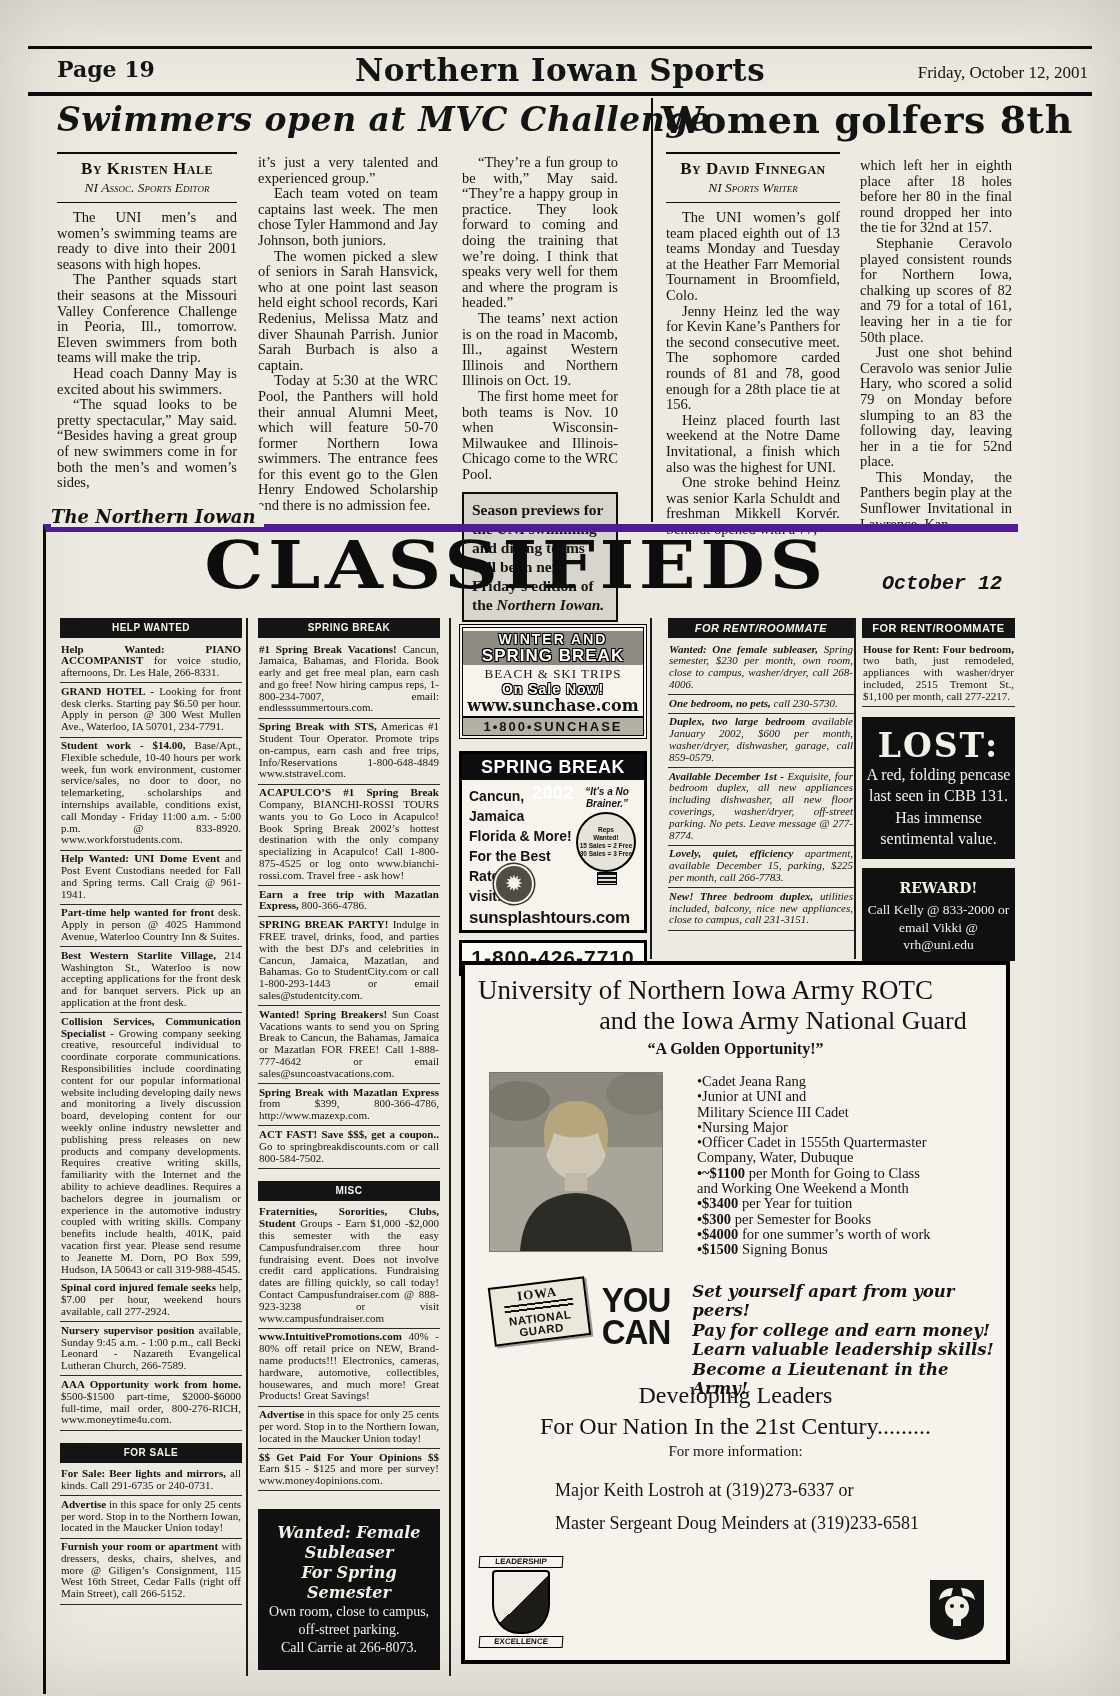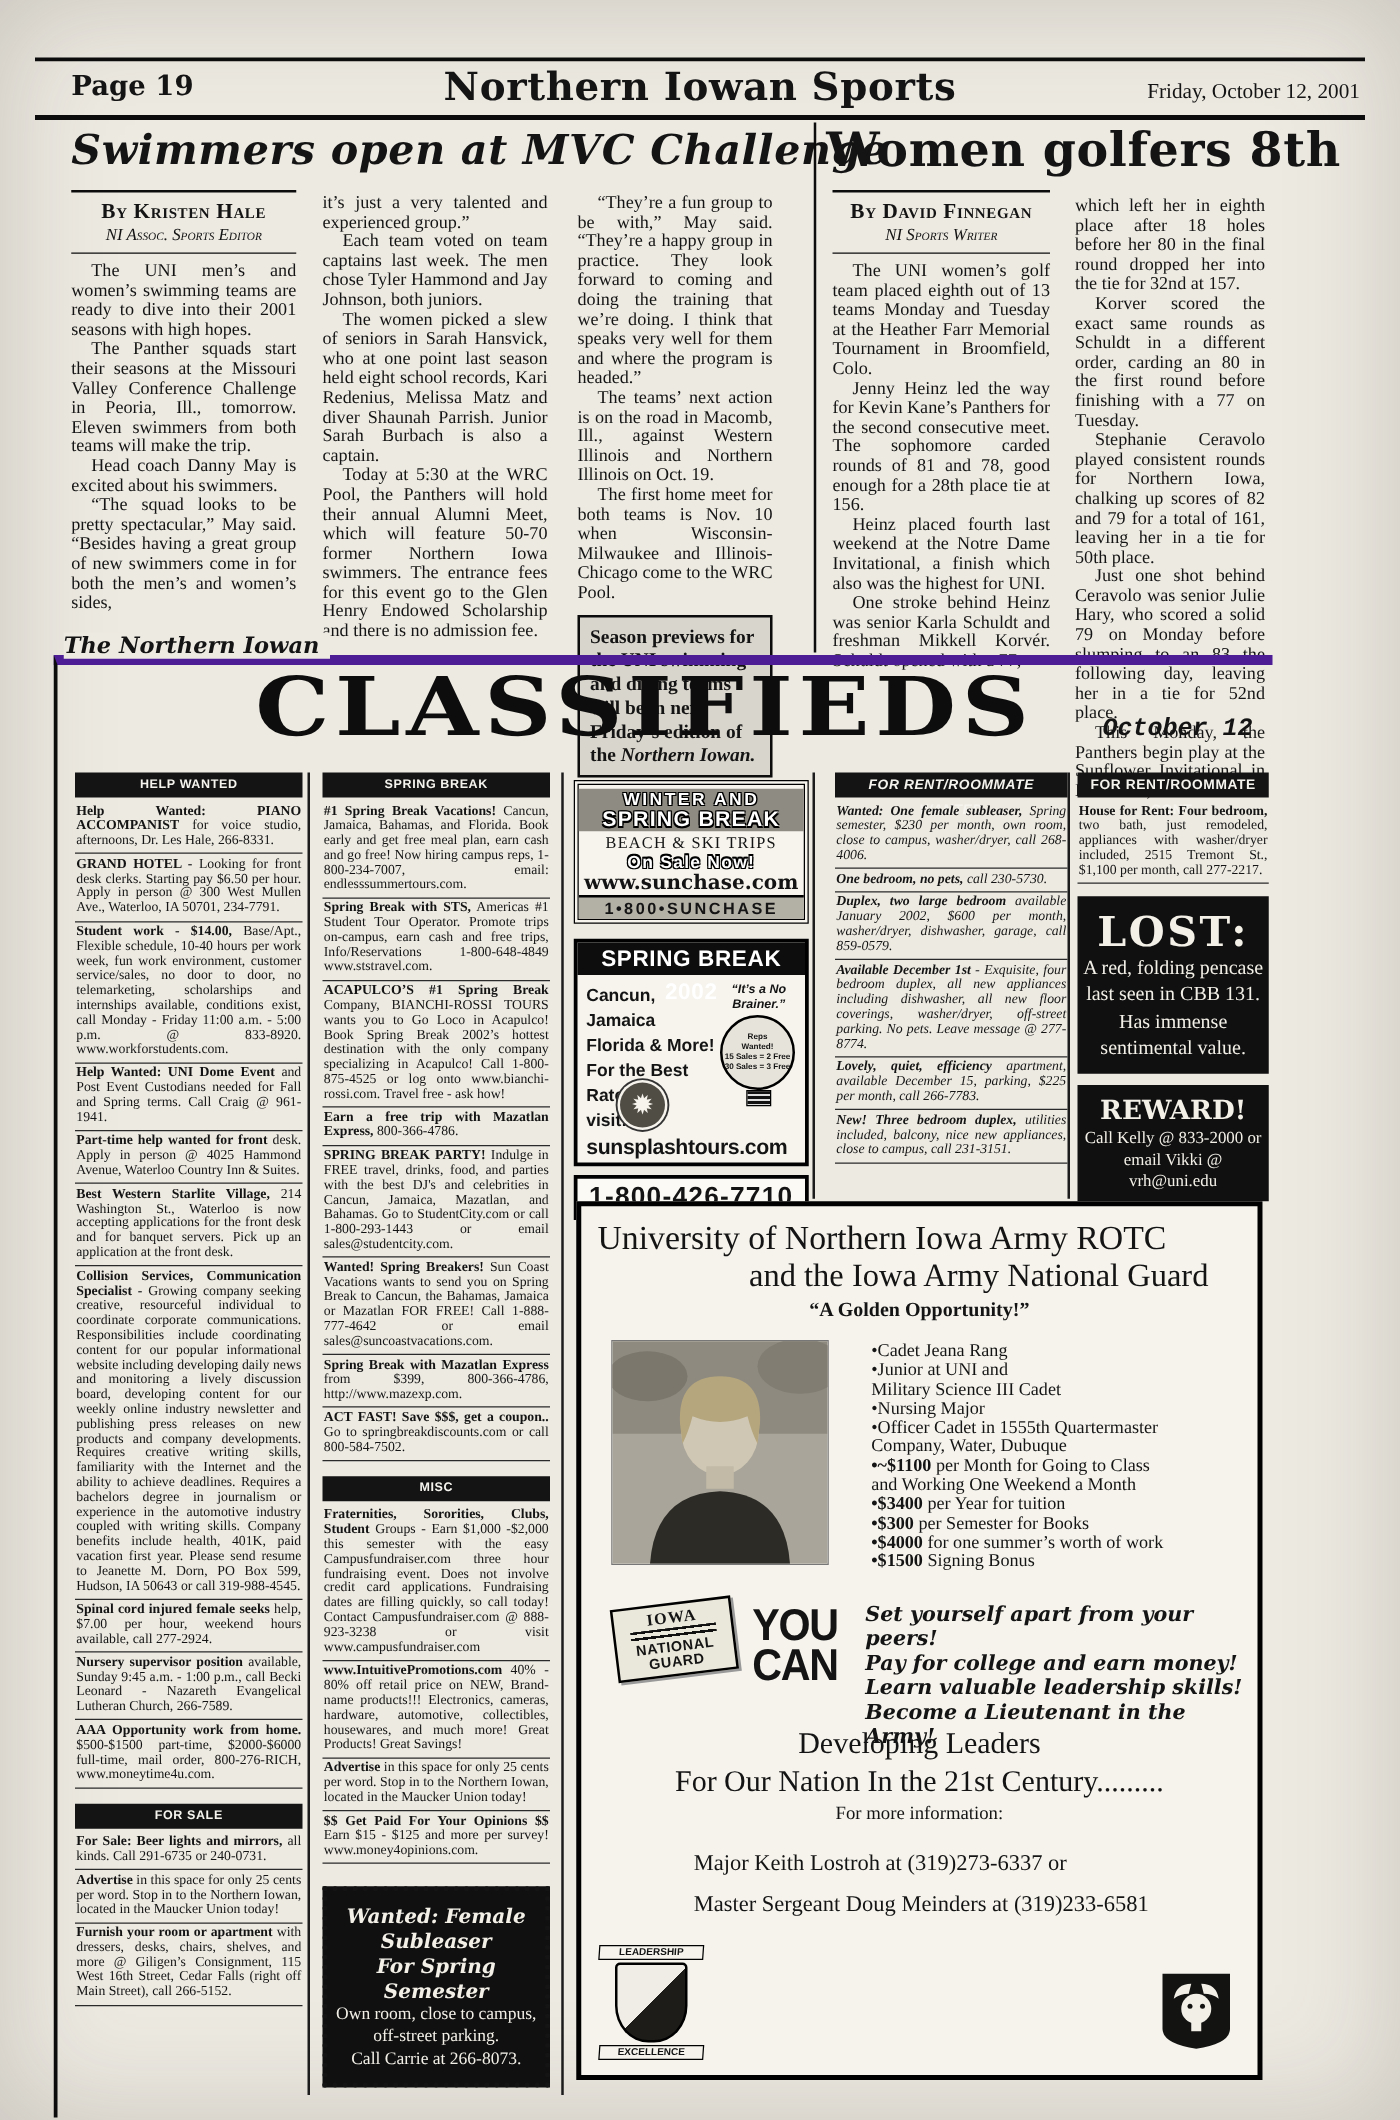--- a/index.html
+++ b/index.html
@@ -92,21 +92,21 @@
             background:#504d45;color:#f6f4ed;font-size:22px;line-height:36px;text-align:center;
             box-shadow:0 0 0 2px #f6f4ed,0 0 0 3.5px #333;}
   .ss-site{position:absolute;left:7px;bottom:2px;font:bold 17px "Liberation Sans",sans-serif;letter-spacing:-.3px;}
   .ss-phone{margin-top:7px;border:3px solid #000;background:#fbfaf5;text-align:center;
             font:bold 21px/30px "Liberation Sans",sans-serif;letter-spacing:1px;}
   
   .lostbox{background:#101010;color:#f3f0e8;text-align:center;padding:12px 4px 10px;margin-top:10px;}
   .lost-title{font-size:33px;font-weight:bold;font-family:"DejaVu Serif",serif;letter-spacing:2px;line-height:34px;}
   .lost-line{font-size:16px;line-height:19.5px;margin-top:2px;}
   .rewardbox{background:#101010;color:#f3f0e8;text-align:center;padding:8px 4px;margin-top:9px;}
-  .reward-title{font-size:21px;font-weight:bold;font-family:"DejaVu Serif",serif;line-height:24px;}
+  .reward-title{font-size:14px;font-weight:bold;font-family:"DejaVu Serif",serif;line-height:24px;}
   .reward-line{font-size:13.5px;line-height:16.5px;margin-top:2px;}
   
   .rotc{position:absolute;left:415px;top:429px;width:549px;height:703px;border:4px solid #000;
         background:#f5f3ec;box-sizing:border-box;}
   .r-t1{margin-top:10px;text-align:center;font-size:27px;padding-right:60px;font-family:"Liberation Serif",serif;}
   .r-t2{text-align:center;font-size:26px;padding-left:95px;}
   .r-tag{text-align:center;font-weight:bold;font-size:16px;margin-top:4px;}
   .r-row1{display:flex;margin:14px 0 0 24px;}
   .r-photo{width:172px;height:178px;flex:none;border:1px solid #777;}
   .r-bullets{margin:2px 0 0 34px;width:300px;font-size:14.5px;line-height:15.3px;}
@@ -185,21 +185,20 @@
     <div>
         <p class="art">The UNI women’s golf team placed eighth out of 13 teams Monday and Tuesday at the Heather Farr Memorial Tournament in Broomfield, Colo.</p>
         <p class="art">Jenny Heinz led the way for Kevin Kane’s Panthers for the second consecutive meet. The sophomore carded rounds of 81 and 78, good enough for a 28th place tie at 156.</p>
         <p class="art">Heinz placed fourth last weekend at the Notre Dame Invitational, a finish which also was the highest for UNI.</p>
         <p class="art">One stroke behind Heinz was senior Karla Schuldt and freshman Mikkell Korvér. Schuldt opened with a 77,</p>
       </div>
   </div>
   <div class="artcol golfc2">
     <div class="noind">
         <p class="art">which left her in eighth place after 18 holes before her 80 in the final round dropped her into the tie for 32nd at 157.</p>
-        <p class="art">Korver scored the exact same rounds as Schuldt in a different order, carding an 80 in the first round before finishing with a 77 on Tuesday.</p>
         <p class="art">Stephanie Ceravolo played consistent rounds for Northern Iowa, chalking up scores of 82 and 79 for a total of 161, leaving her in a tie for 50th place.</p>
         <p class="art">Just one shot behind Ceravolo was senior Julie Hary, who scored a solid 79 on Monday before slumping to an 83 the following day, leaving her in a tie for 52nd place.</p>
         <p class="art">This Monday, the Panthers begin play at the Sunflower Invitational in Lawrence, Kan.</p>
       </div>
   </div>
 
   <div class="classifieds">
     <div class="brand">The Northern Iowan</div>
     <div class="banner">CLASSIFIEDS</div>
     <div class="cdate">October 12</div>

